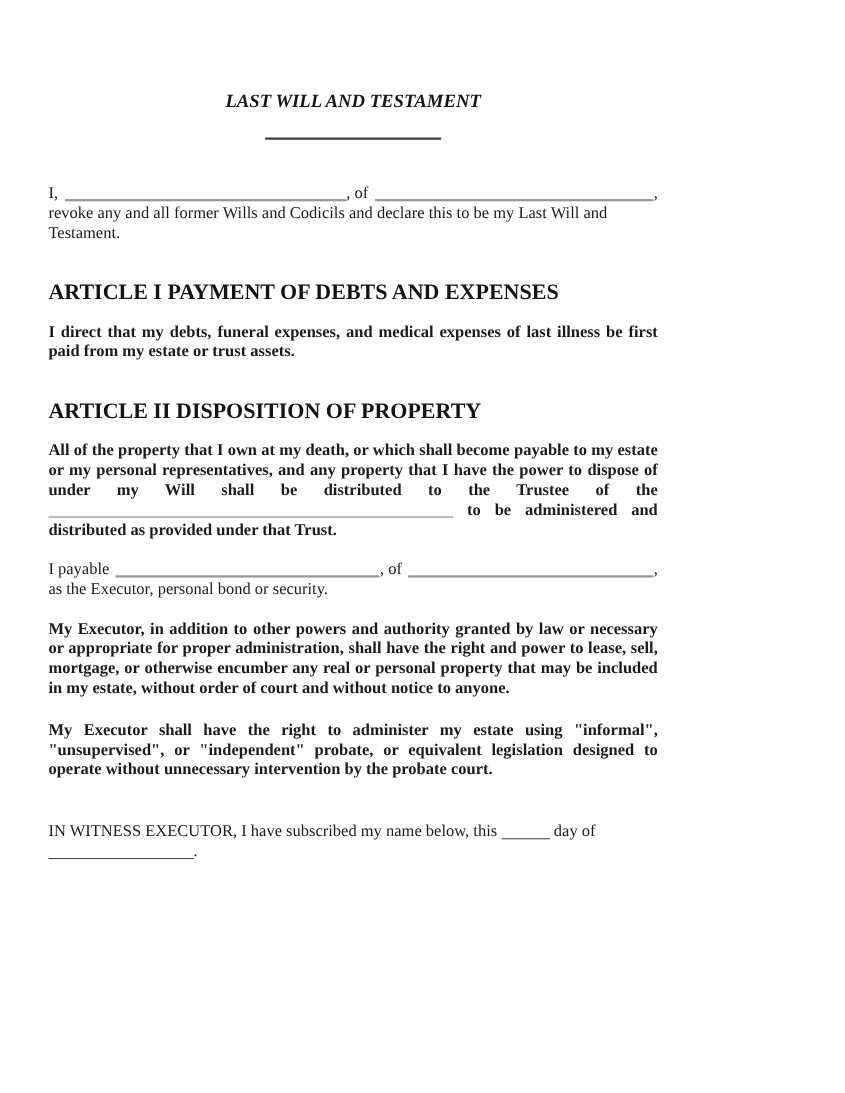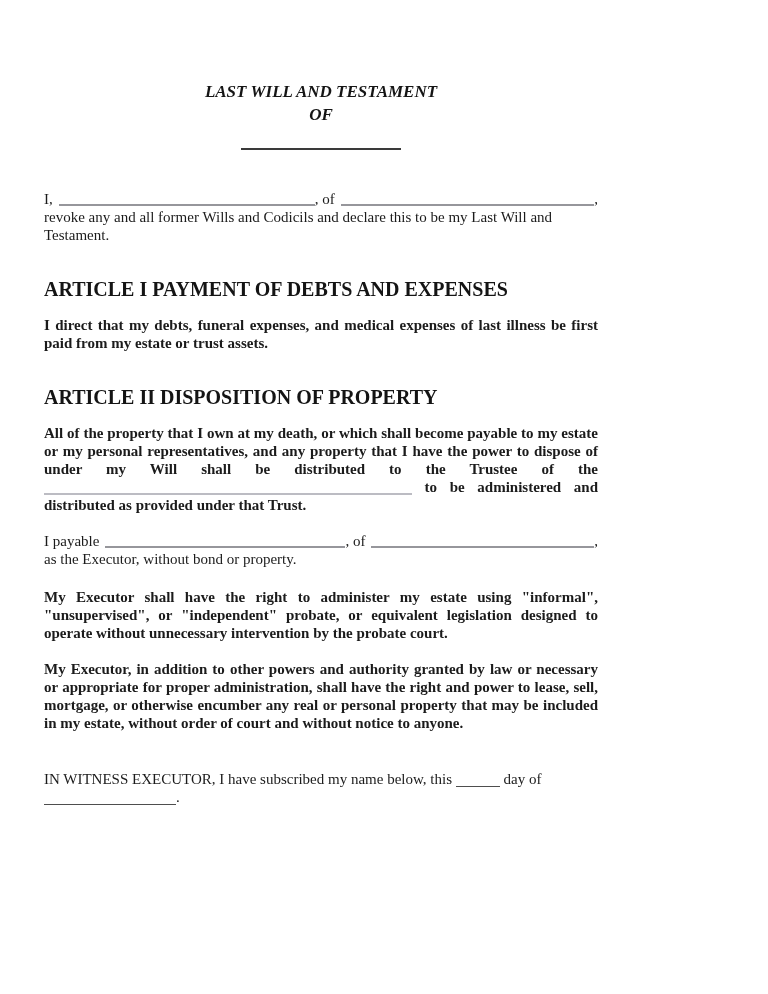--- a/index.html
+++ b/index.html
@@ -84,21 +84,20 @@
   .gap-s { margin-left: 6px; }
   .grow { flex: 1 1 auto; }
 </style>
 </head>
 <body>
 
 <div class="page">
 
   <div class="title-block">
     <div>LAST WILL AND TESTAMENT</div>
-    <div>OF</div>
   </div>
   <div class="title-underline"></div>
 
   <p class="opening fill-line">
     <span class="lead">I,</span>
     <span class="blank gap-s" style="width:256px"></span>
       <span>, of</span>
     <span class="blank grow gap-s"></span>
       <span>,</span>
   </p>
@@ -114,24 +113,24 @@
     <span>to be administered and distributed as provided under that Trust.</span>
   </p>
 
   <p class="fill-line">
     <span class="lead">I payable</span>
     <span class="blank gap-s" style="width:240px"></span>
       <span>, of</span>
     <span class="blank grow gap-s"></span>
       <span>,</span>
   </p>
-  <p style="margin-top:0">as the Executor, without bond or property.</p>
+  <p style="margin-top:0">as the Executor, personal bond or security.</p>
 
+  <p class="justified">My Executor, in addition to other powers and authority granted by law or necessary or appropriate for proper administration, shall have the right and power to lease, sell, mortgage, or otherwise encumber any real or personal property that may be included in my estate, without order of court and without notice to anyone.</p>
   <p class="justified second-para">My Executor shall have the right to administer my estate using "informal", "unsupervised", or "independent" probate, or equivalent legislation designed to operate without unnecessary intervention by the probate court.</p>
-  <p class="justified">My Executor, in addition to other powers and authority granted by law or necessary or appropriate for proper administration, shall have the right and power to lease, sell, mortgage, or otherwise encumber any real or personal property that may be included in my estate, without order of court and without notice to anyone.</p>
 
   <p class="witness">
     <span>IN WITNESS EXECUTOR, I have subscribed my name below, this</span>
     <span class="blank dark" style="width:44px"></span>
     <span>day of</span>
     <span class="blank dark" style="width:132px"></span><span>.</span>
   </p>
 
 </div>
 

